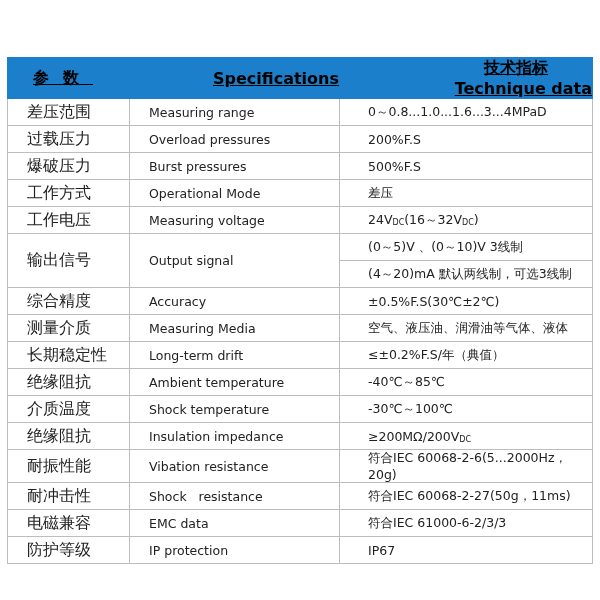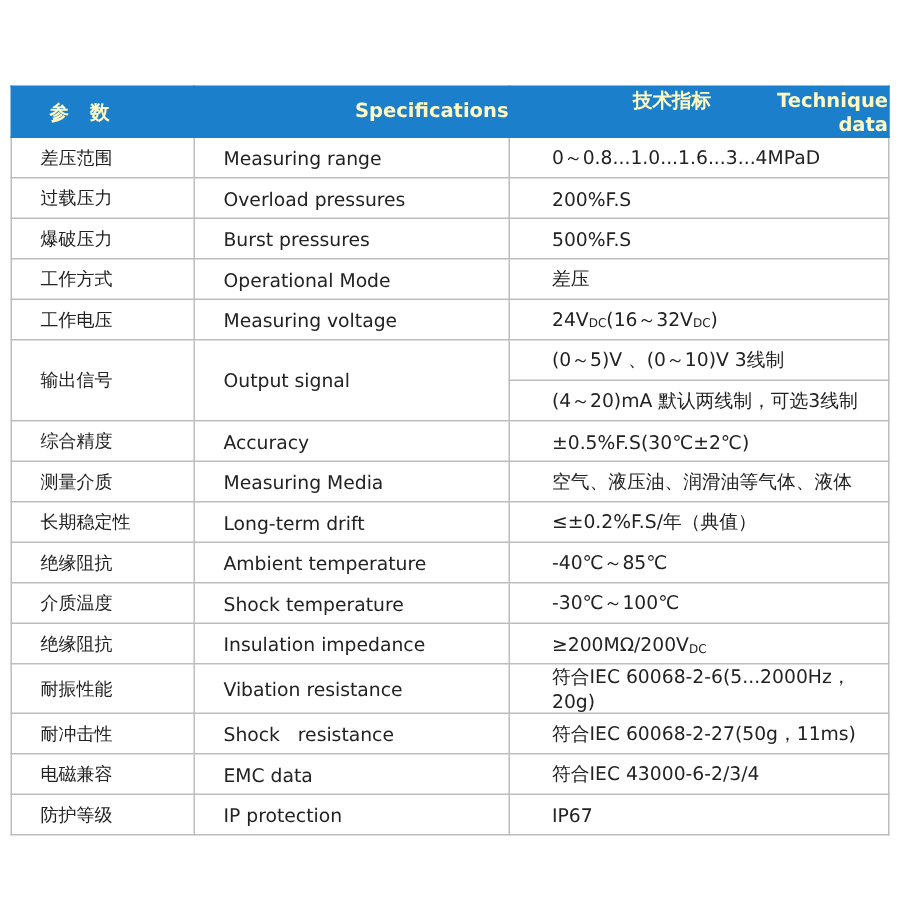--- a/index.html
+++ b/index.html
@@ -2,30 +2,30 @@
 <html><head>
 <meta charset="utf-8">
 <style>
   html, body { margin:0; padding:0; background:#ffffff; }
   body { width:600px; height:600px; position:relative; overflow:hidden;
          font-family:"DejaVu Sans", "Liberation Sans", sans-serif; }
   .spec-table { position:absolute; left:7px; top:57px; width:586px;
                 border-collapse:collapse; table-layout:fixed; }
   .spec-table td, .spec-table th { border:1px solid #bdbdbd; padding:0; height:26px;
                 font-size:12.5px; color:#222; vertical-align:middle; }
-  .spec-table th { background:#1c7fcb; color:#fef9c3; font-weight:bold; height:25px;
-                   font-size:13px; border-color:#1c7fcb; }
+  .spec-table th { background:#1c7fcb; color:#000000; font-weight:bold; height:25px;
+                   font-size:16px; border-color:#1c7fcb;text-decoration:underline; }
   .c1 { width:96px; text-align:left; padding-left:19px !important; }
   .c2 { width:169px; padding-left:19px !important; }
   .c3 { padding-left:28px !important; }
   th.c1 { text-align:left; padding-left:25px !important; letter-spacing:14px; }
   th.c2 { text-align:right; padding-left:40px !important; }
   th.c3 { text-align:right; padding-left:64px !important; }
   th.c3 .gap { display:inline-block; width:44px; }
-  .spec-table td.c1 { font-size:12px; }
+  .spec-table td.c1 { font-size:16px; }
   .tall { height:53px !important; }
   sub.dc { font-size:8px; vertical-align:-1px; }
 </style>
 </head>
 <body>
 
 <table class="spec-table">
   <thead>
     <tr>
       <th class="c1">参数</th>
@@ -103,21 +103,21 @@
       <td class="c3">符合IEC 60068-2-6(5...2000Hz，20g)</td>
     </tr>
     <tr>
       <td class="c1">耐冲击性</td>
       <td class="c2" style="white-space:pre;">Shock   resistance</td>
       <td class="c3">符合IEC 60068-2-27(50g，11ms)</td>
     </tr>
     <tr>
       <td class="c1">电磁兼容</td>
       <td class="c2">EMC data</td>
-      <td class="c3">符合IEC 43000-6-2/3/4</td>
+      <td class="c3">符合IEC 61000-6-2/3/3</td>
     </tr>
     <tr>
       <td class="c1">防护等级</td>
       <td class="c2">IP protection</td>
       <td class="c3">IP67</td>
     </tr>
   </tbody>
 </table>
 
 </body></html>

